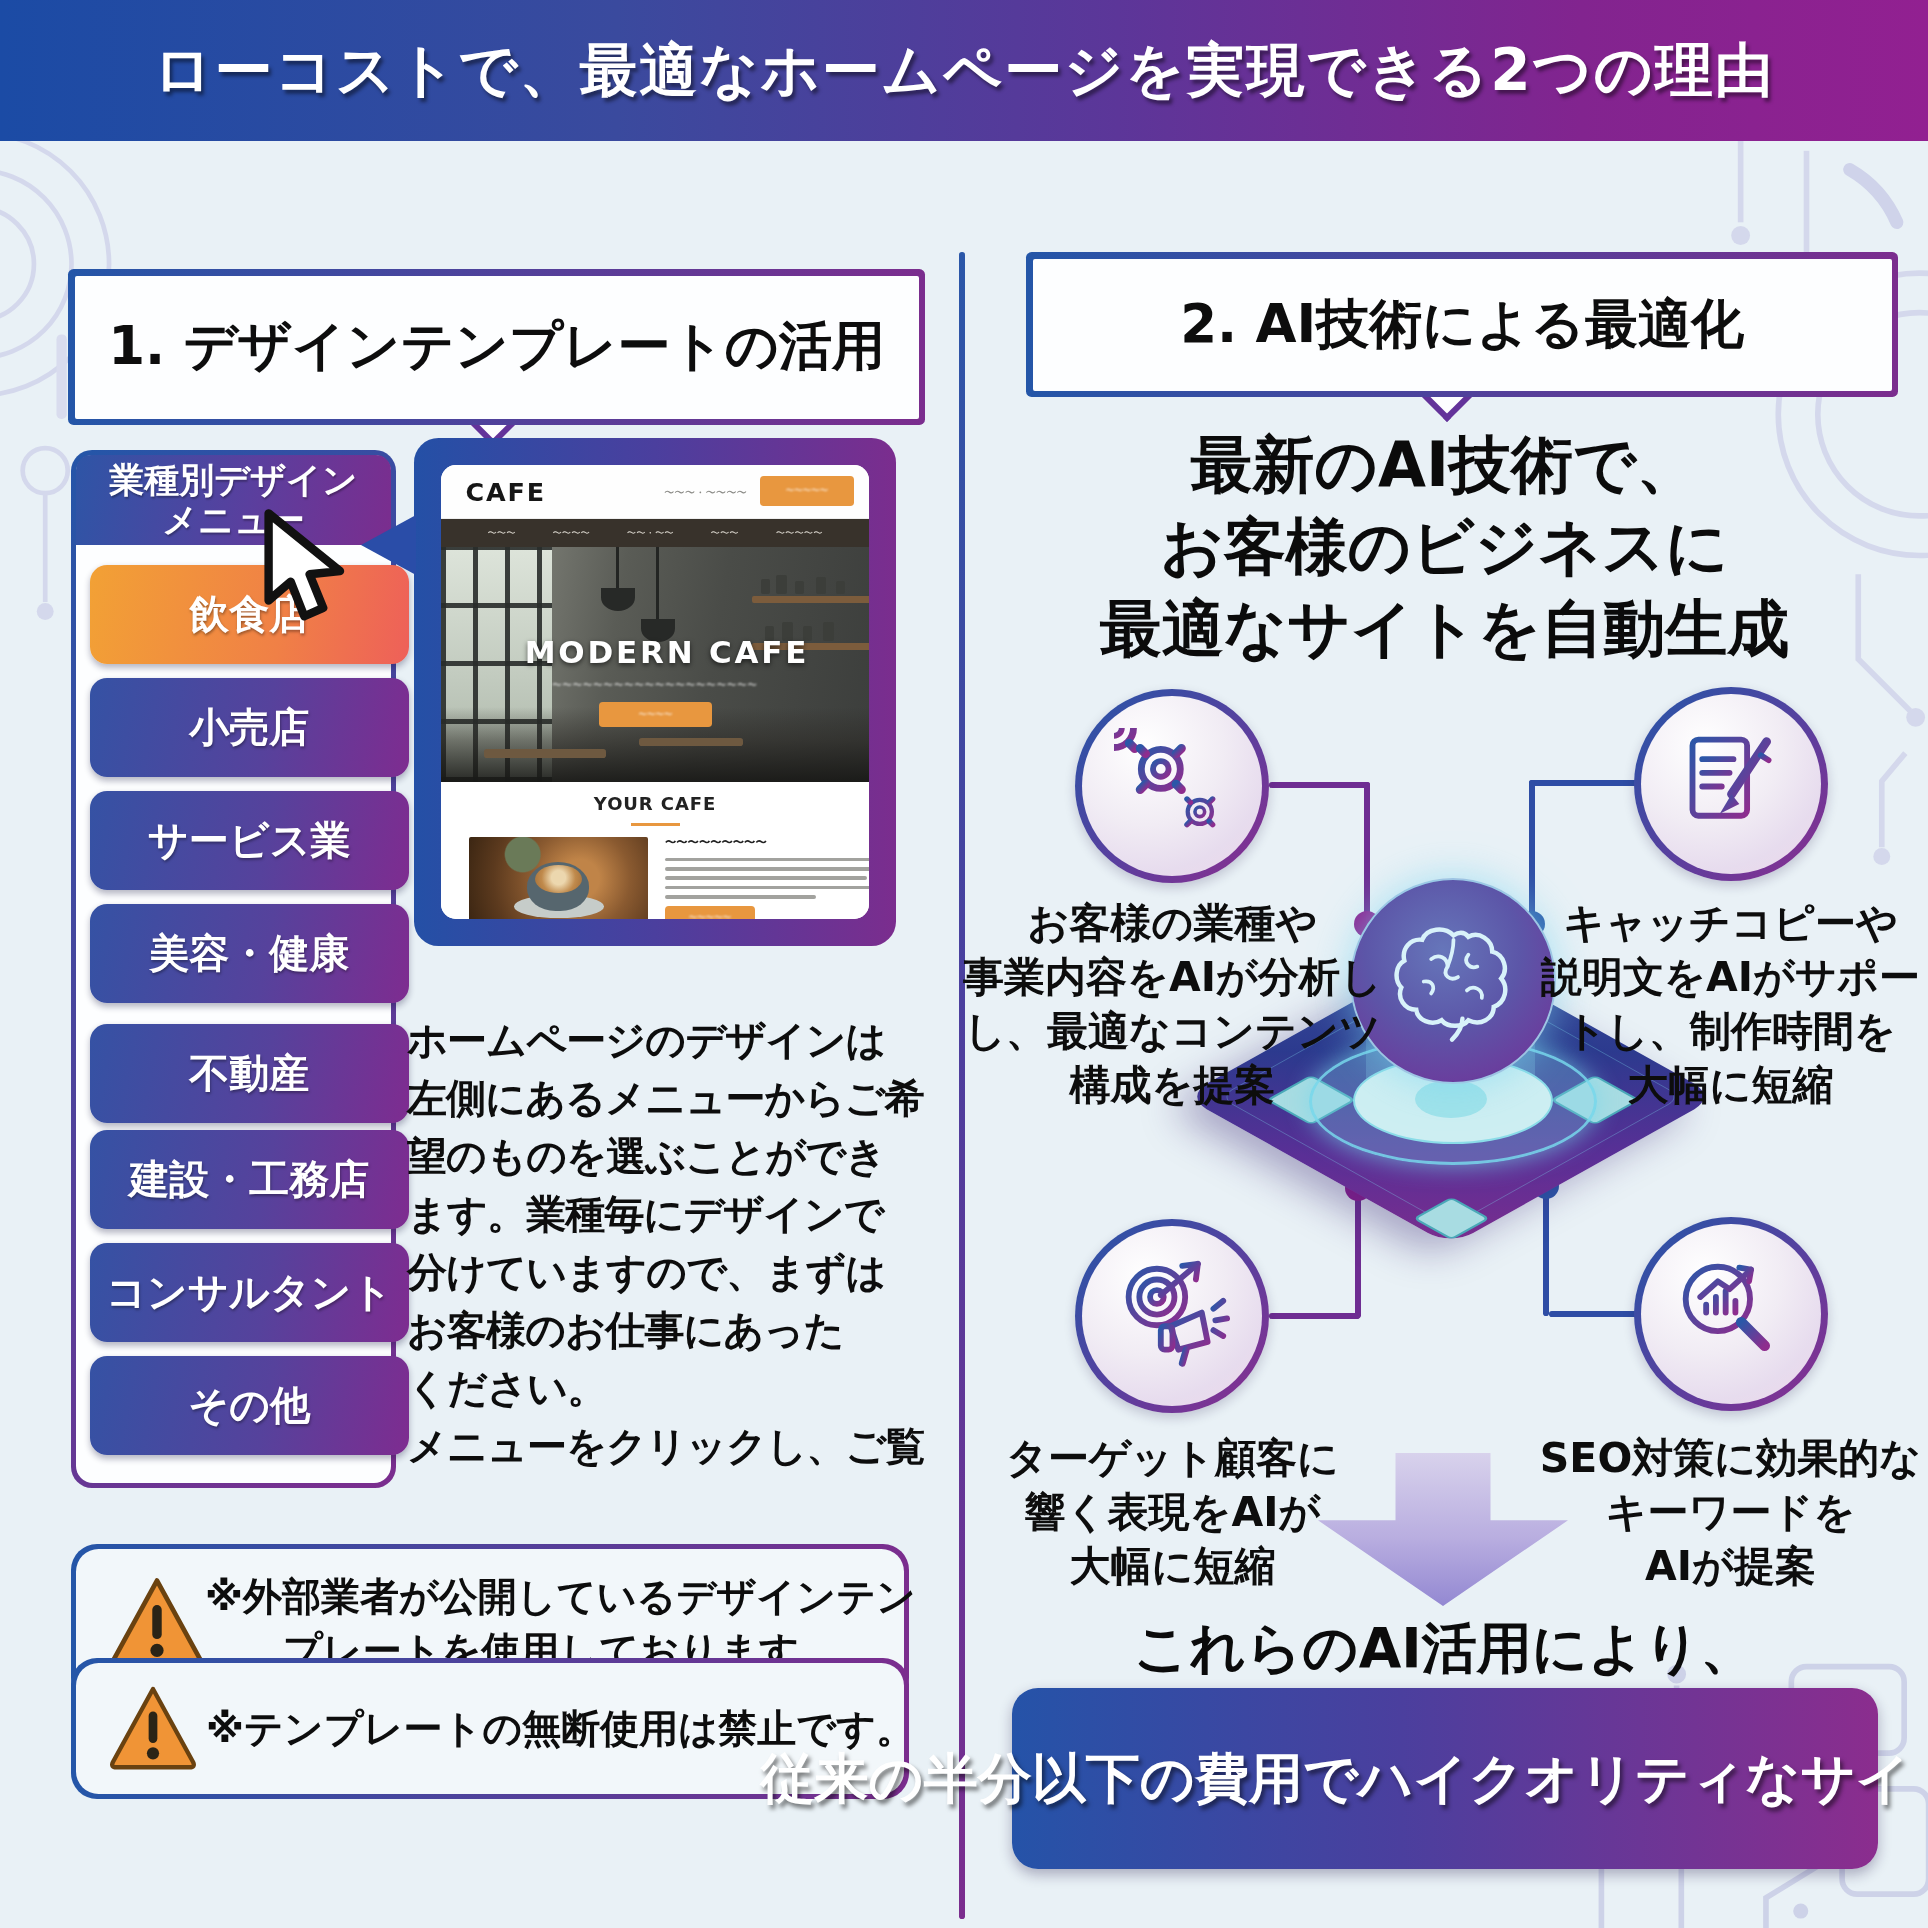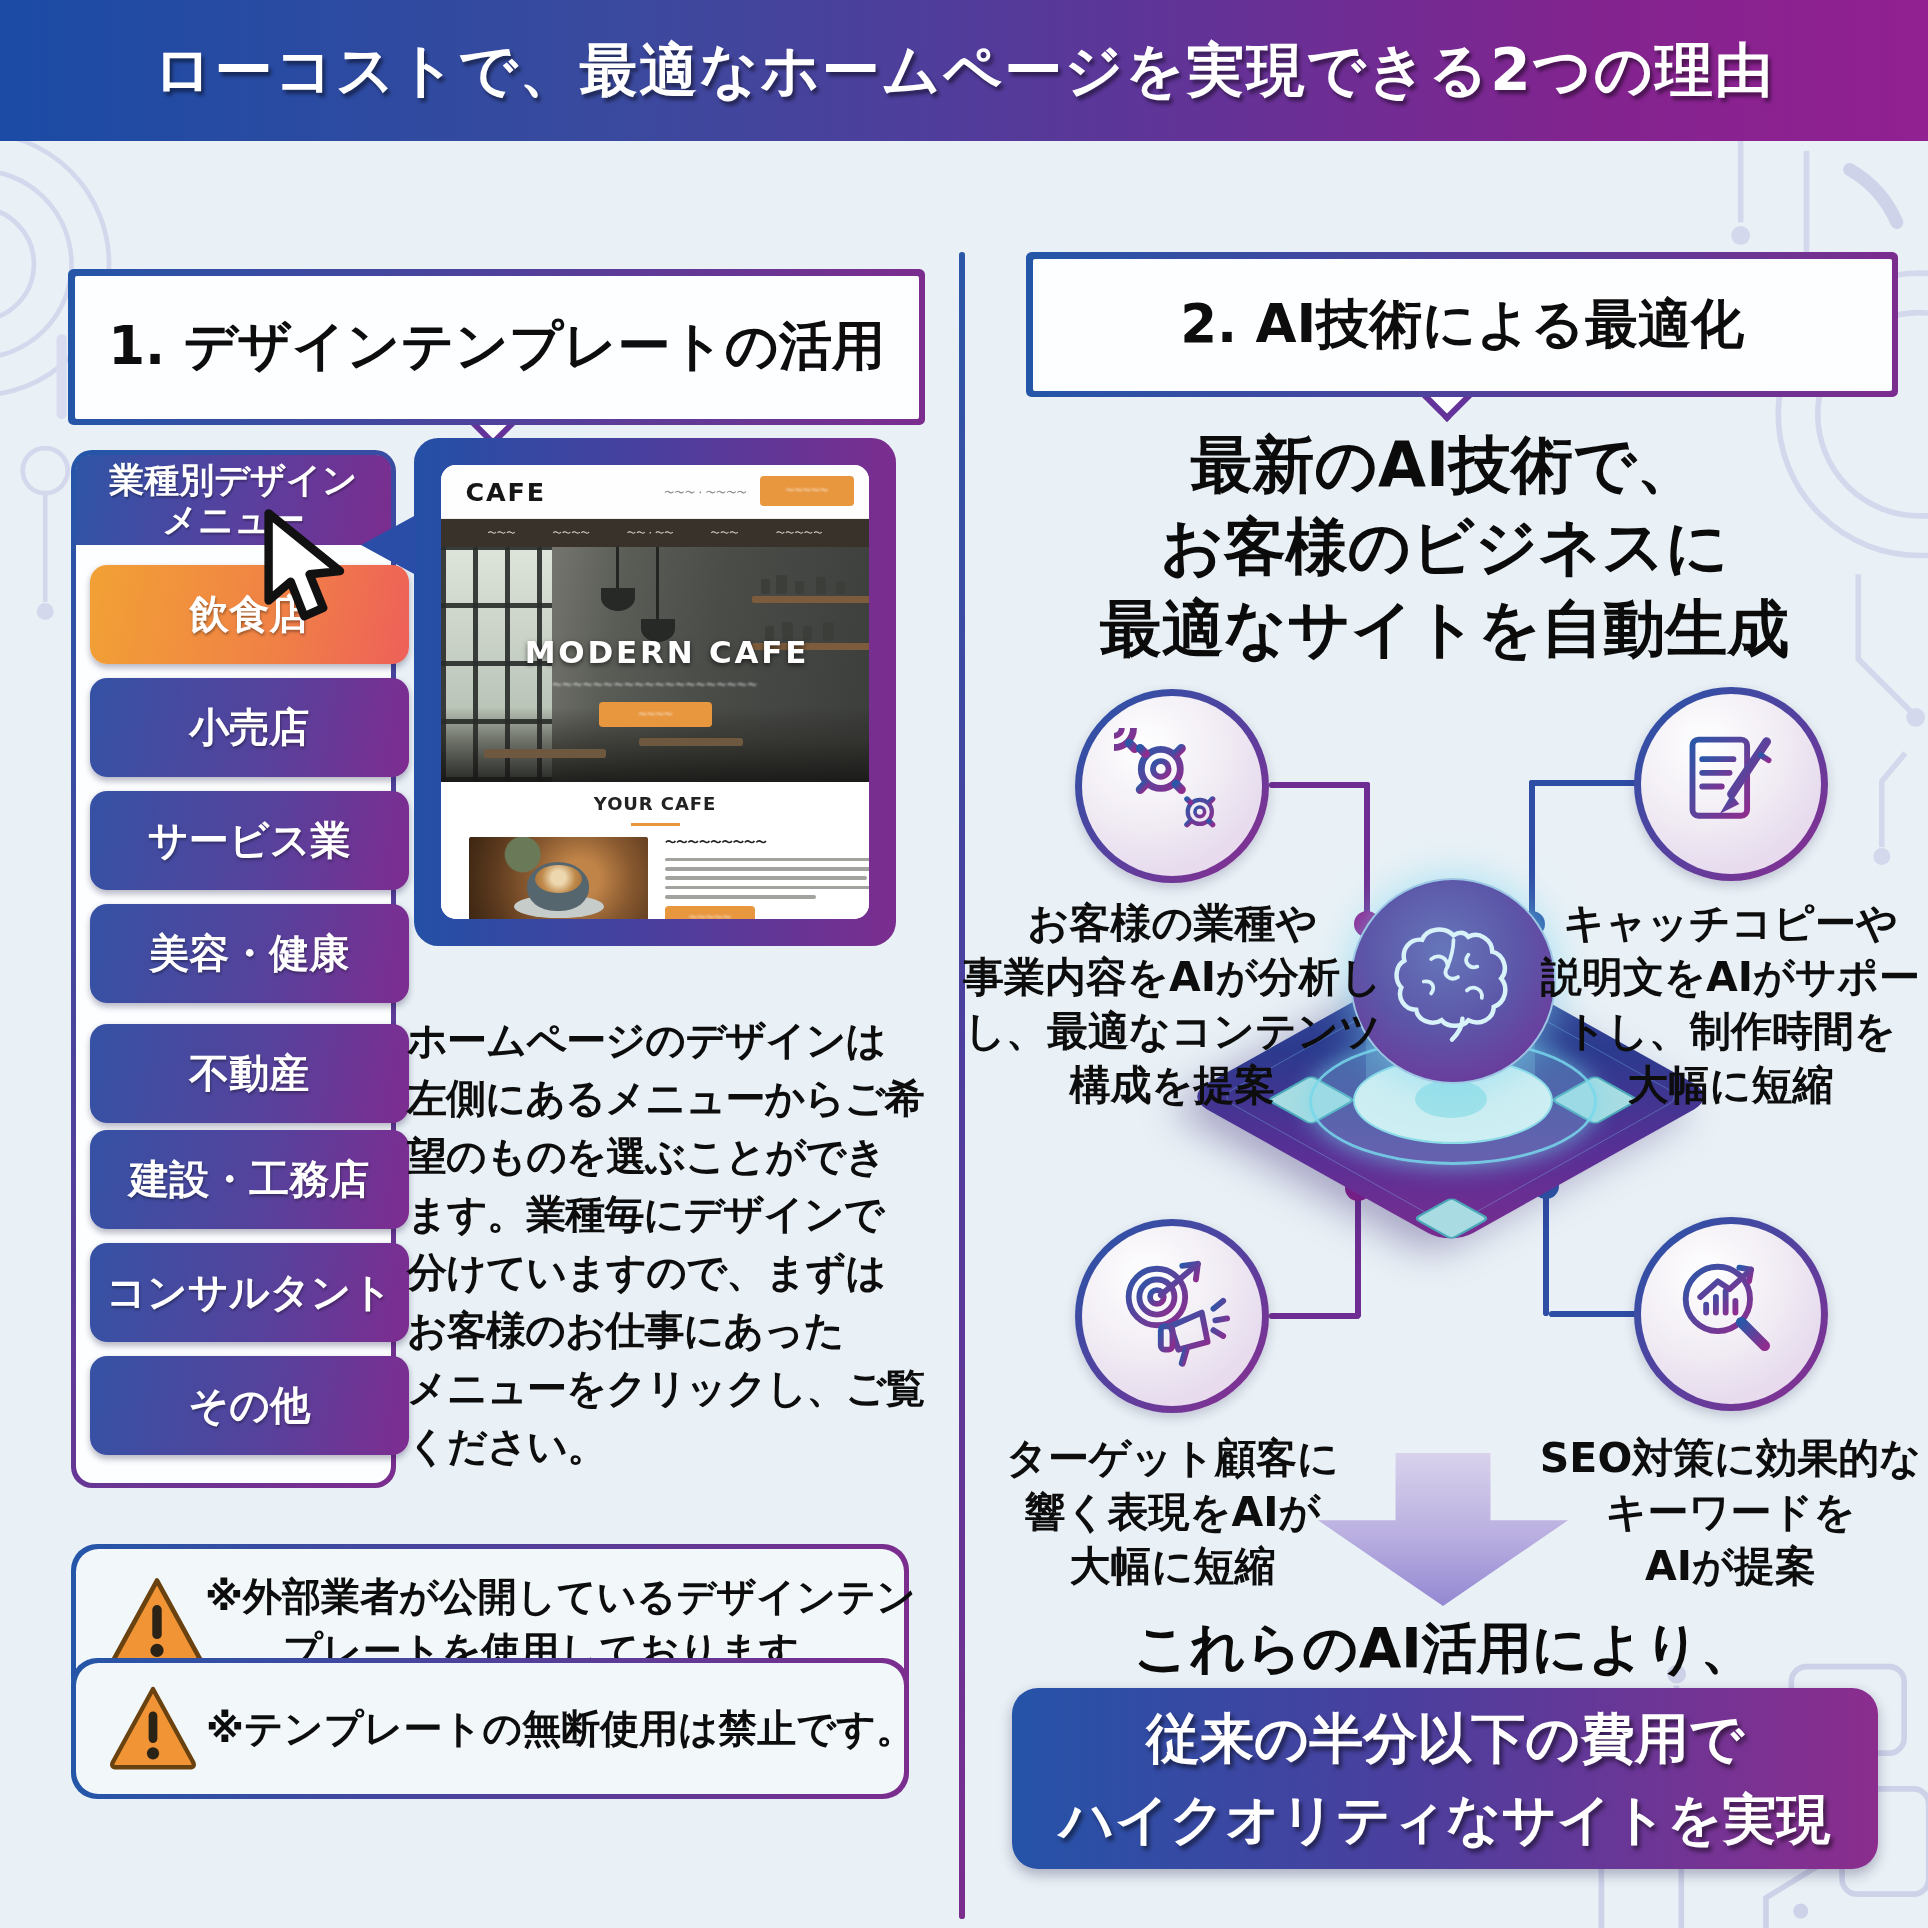--- a/index.html
+++ b/index.html
@@ -142,21 +142,21 @@
     border:2.8px solid rgba(170,230,245,.8);box-shadow:0 0 40px rgba(120,215,240,.6);
     display:flex;align-items:center;justify-content:center;}
   
   #bigarrow{left:1318px;top:1453px;width:250px;height:153px;
     background:linear-gradient(180deg,#d8d2ec 0%,#b9aee0 55%,#9388d2 100%);
     clip-path:polygon(31% 0,69% 0,69% 44%,100% 44%,50% 100%,0 44%,31% 44%);z-index:2;}
   #intro{left:998px;top:1612px;width:893px;text-align:center;z-index:2;}
   #intro span{font-size:55px;font-weight:900;color:#0b0b0b;white-space:nowrap;}
   #conclusion{left:1012px;top:1688px;width:866px;height:181px;border-radius:26px;
     background:linear-gradient(90deg,#2553a8 0%,#4b3f9e 45%,#8b2d8e 100%);
-    display:flex;flex-direction:column;align-items:center;justify-content:center;z-index:2;
+    display:flex;flex-direction:row;align-items:center;justify-content:center;z-index:2;
     box-shadow:0 5.6px 13px rgba(30,20,70,.3);}
   #conclusion span{color:#fff;font-size:54px;font-weight:900;line-height:81px;
     text-shadow:2.8px 3.8px 4.7px rgba(0,0,0,.5);white-space:nowrap;}
   
   .deco{z-index:0;}
   #cursor{z-index:6;}
 </style>
 </head>
 <body>
 
@@ -316,22 +316,22 @@
     </div>
   </div>
 
   <div id="desc" class="abs">
     <div>ホームページのデザインは</div>
     <div>左側にあるメニューからご希</div>
     <div>望のものを選ぶことができ</div>
     <div>ます。業種毎にデザインで</div>
     <div>分けていますので、まずは</div>
     <div>お客様のお仕事にあった</div>
+    <div>ください。</div>
     <div>メニューをクリックし、ご覧</div>
-    <div>ください。</div>
   </div>
 
   <div class="abs notewrap" style="top:1544px;height:160px;">
     <div class="notein">
       <svg class="warnicon" style="left:30px;top:24.5px;" width="102" height="102" viewBox="0 0 108 108">
         <path d="M54 8 L100 92 Q103 98 96 98 L12 98 Q5 98 8 92 Z" fill="#f09436" stroke="#6a4210 " stroke-width="5" stroke-linejoin="round"></path>
         <rect x="49" y="34" width="10" height="36" rx="5" fill="#2b2416"></rect>
         <circle cx="54" cy="82" r="7" fill="#2b2416"></circle>
       </svg>
       <div class="notetext">

